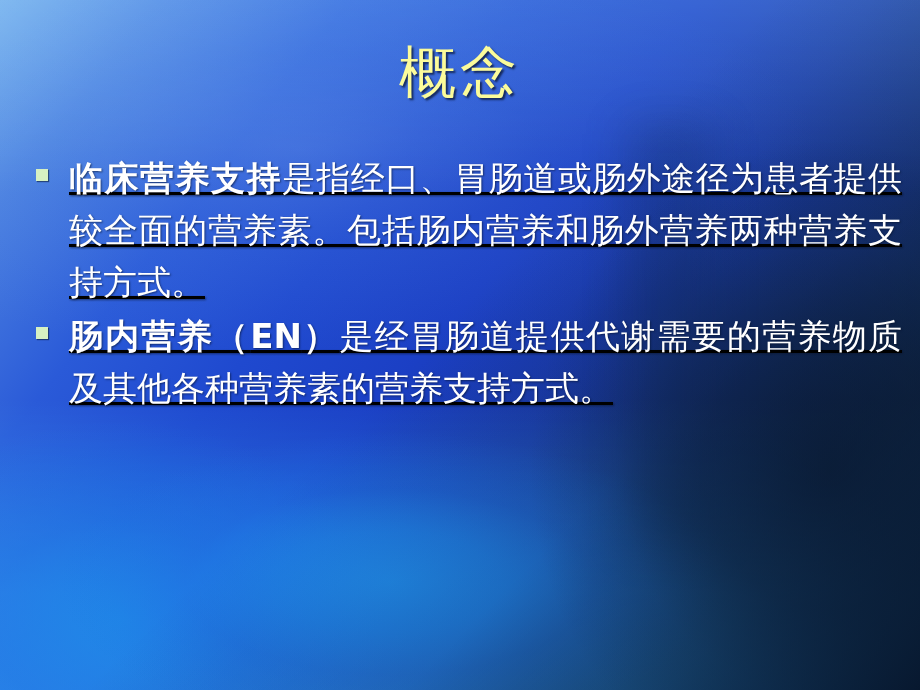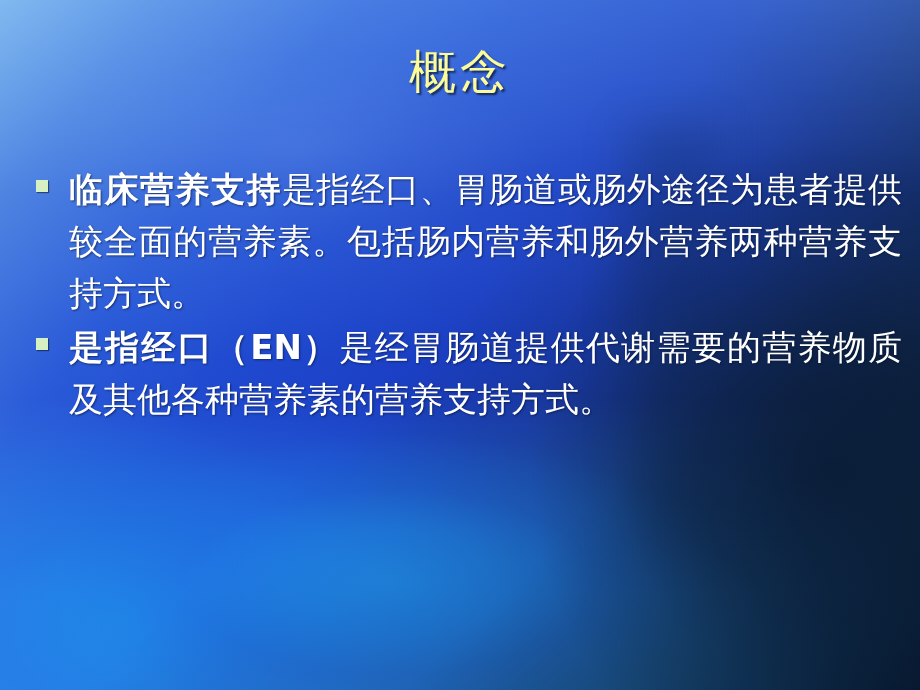--- a/index.html
+++ b/index.html
@@ -102,35 +102,36 @@
         rgba(14,40,78,0.00) 52%);
   }
 
   
   #title {
     position: absolute;
     left: 0;
     top: 44px;
     width: 920px;
     text-align: center;
-    font-size: 47px;
+    font-size: 57px;
     line-height: 56px;
     font-weight: 400;
     color: #fbfb9a;
     letter-spacing: 4px;
     text-shadow: 2px 2px 2px rgba(8,18,45,0.72);
     white-space: nowrap;
   }
 
   
   #body {
     position: absolute;
     left: 36px;
-    top: 163px;
+    top: 152px;
     width: 866px;
+    text-decoration: underline;
   }
   .bullet-row {
     display: flex;
     align-items: flex-start;
     margin-bottom: 2px;
   }
   .bullet-marker {
     flex: 0 0 auto;
     width: 12px;
     height: 12px;
@@ -179,18 +180,18 @@
 
   <div id="body">
 
     <div class="bullet-row">
       <span class="bullet-marker"></span>
       <div class="bullet-text"><span class="lead">临床营养支持</span><span>是指经口、胃肠道或肠外途径为患者提供较全面的营养素。包括肠内营养和肠外营养两种营养支持方式。</span></div>
     </div>
 
     <div class="bullet-row">
       <span class="bullet-marker"></span>
-      <div class="bullet-text"><span class="lead">是指经口（</span><span class="acr">EN</span><span class="lead">）</span><span>是经胃肠道提供代谢需要的营养物质及其他各种营养素的营养支持方式。</span></div>
+      <div class="bullet-text"><span class="lead">肠内营养（</span><span class="acr">EN</span><span class="lead">）</span><span>是经胃肠道提供代谢需要的营养物质及其他各种营养素的营养支持方式。</span></div>
     </div>
 
 
   </div>
 </div>
 
 </body></html>

